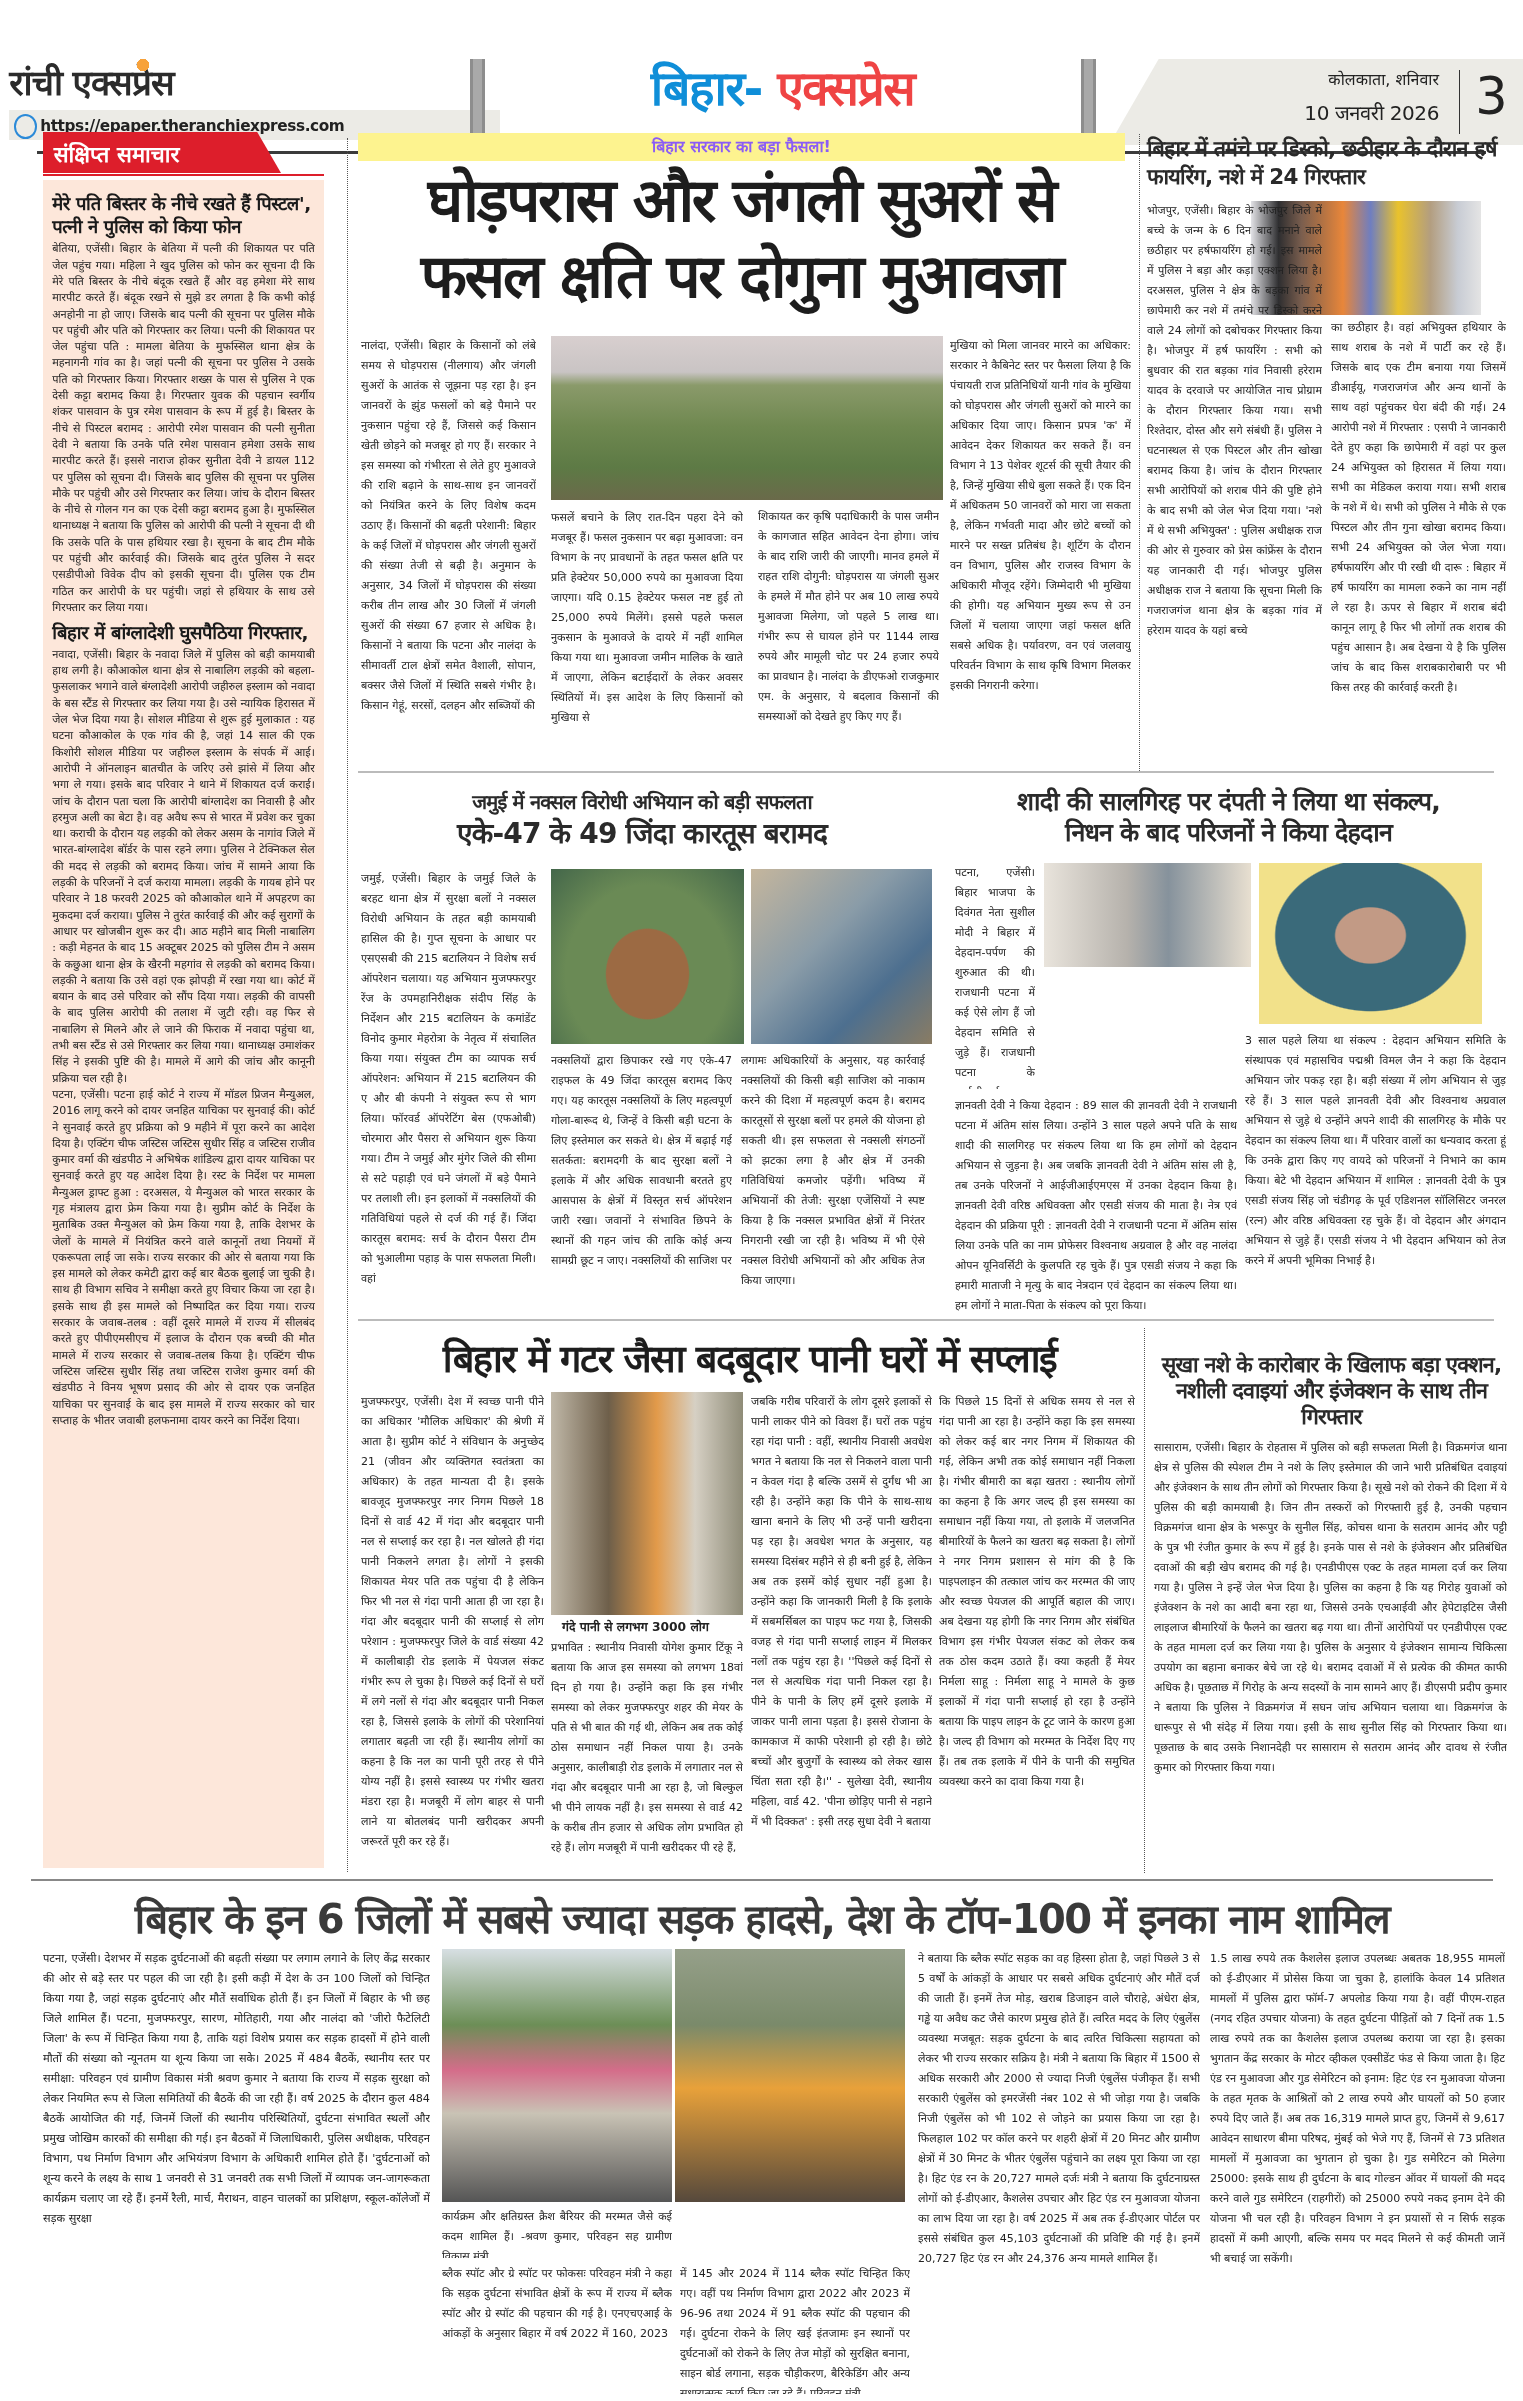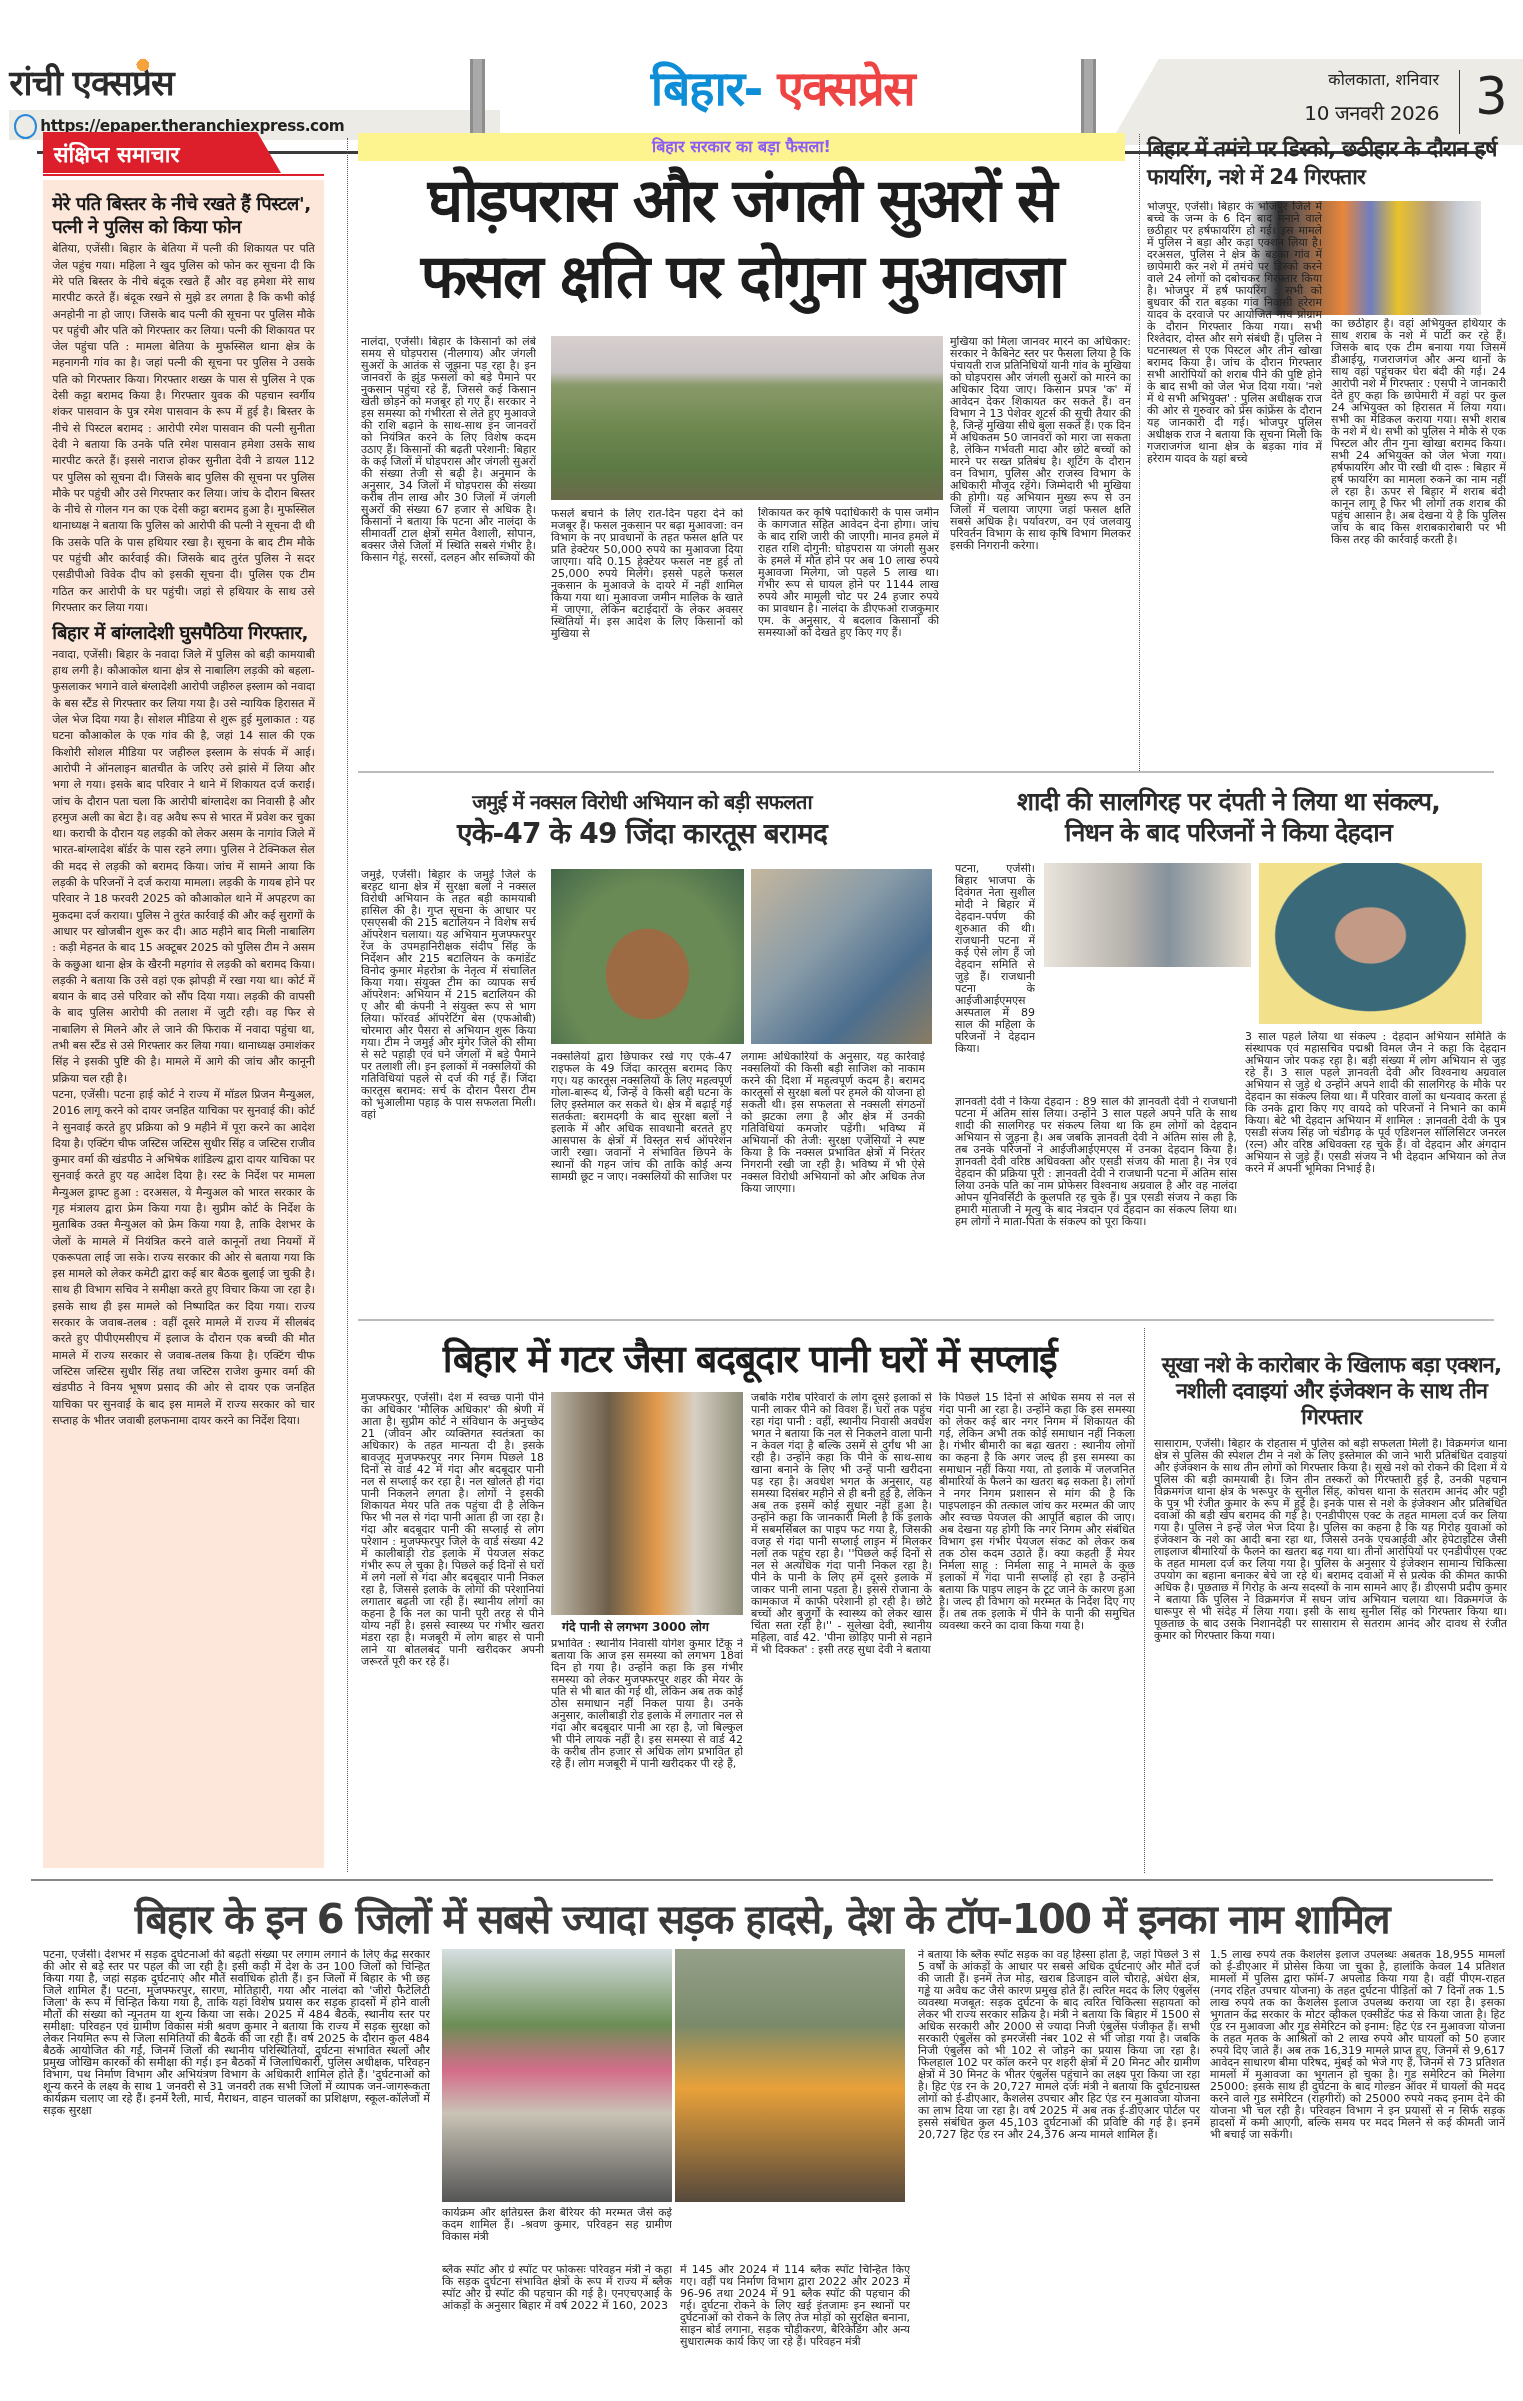--- a/index.html
+++ b/index.html
@@ -32,21 +32,21 @@
   .brief-rule { position: absolute; left: 0; top: 42px; width: 281px; height: 2.3px; background: #dd1e2b; }
   .brief-body { position: absolute; left: 0; top: 48px; width: 281px; height: 1688px; background: #fde7da; padding: 7.7px 9.2px; }
   .brief-head { font-weight: bold; font-size: 18.4px; line-height: 23px; color: #1a1a1a; letter-spacing: -0.4px; margin: 4.6px 0 3.1px; }
   .brief-text { font-size: 11px; line-height: 16.3px; color: #222; text-align: justify; }
   .dotted-vr { position: absolute; top: 138px; width: 0; border-left: 1.5px dotted #555; }
 
   
   .kicker { position: absolute; left: 358px; top: 133px; width: 767px; height: 28px; background: #fdf38f; text-align: center; font-weight: bold; font-size: 16px; line-height: 28px; color: #8b5cf6; }
   .head-xl { position: absolute; font-weight: bold; color: #1d1d1d; text-align: center; letter-spacing: -2.3px; }
   .head-md { position: absolute; font-weight: bold; color: #2a2a2a; text-align: center; letter-spacing: -0.8px; }
-  .col { position: absolute; font-size: 11px; line-height: 12px; color: #222; text-align: justify; overflow: hidden; }
+  .col { position: absolute; font-size: 11px; line-height: 20px; color: #222; text-align: justify; overflow: hidden; }
   .photo { position: absolute; overflow: hidden; }
   .caption { position: absolute; font-weight: bold; font-size: 12.3px; color: #222; }
   .hr { position: absolute; height: 1.5px; background: #bbb; }
 
   
   .ph-field { background: linear-gradient(180deg, #d8cfcf 0%, #c9c4c4 22%, #8a9a6a 30%, #6f8850 55%, #5d7a45 80%, #6a6a4a 100%); }
   .ph-arrest { background: linear-gradient(90deg, #e2e2e6 0%, #2e2e30 12%, #7a5e4e 22%, #e8863a 40%, #6f7ec0 52%, #e9c22c 64%, #b39e80 78%, #c8ccd4 90%, #e4e4e4 100%); }
   .ph-jungle1 { background: radial-gradient(ellipse at 50% 60%, #9c6a43 0 30%, #6a8a55 31% 60%, #43664a 100%); }
   .ph-jungle2 { background: linear-gradient(135deg, #c5b69d 0%, #8a9ca8 40%, #4d6f8f 70%, #8a7c63 100%); }
   .ph-donation { background: linear-gradient(90deg, #e9e4dc 0%, #b6b2ac 40%, #86929c 60%, #e8dfd0 100%); }

